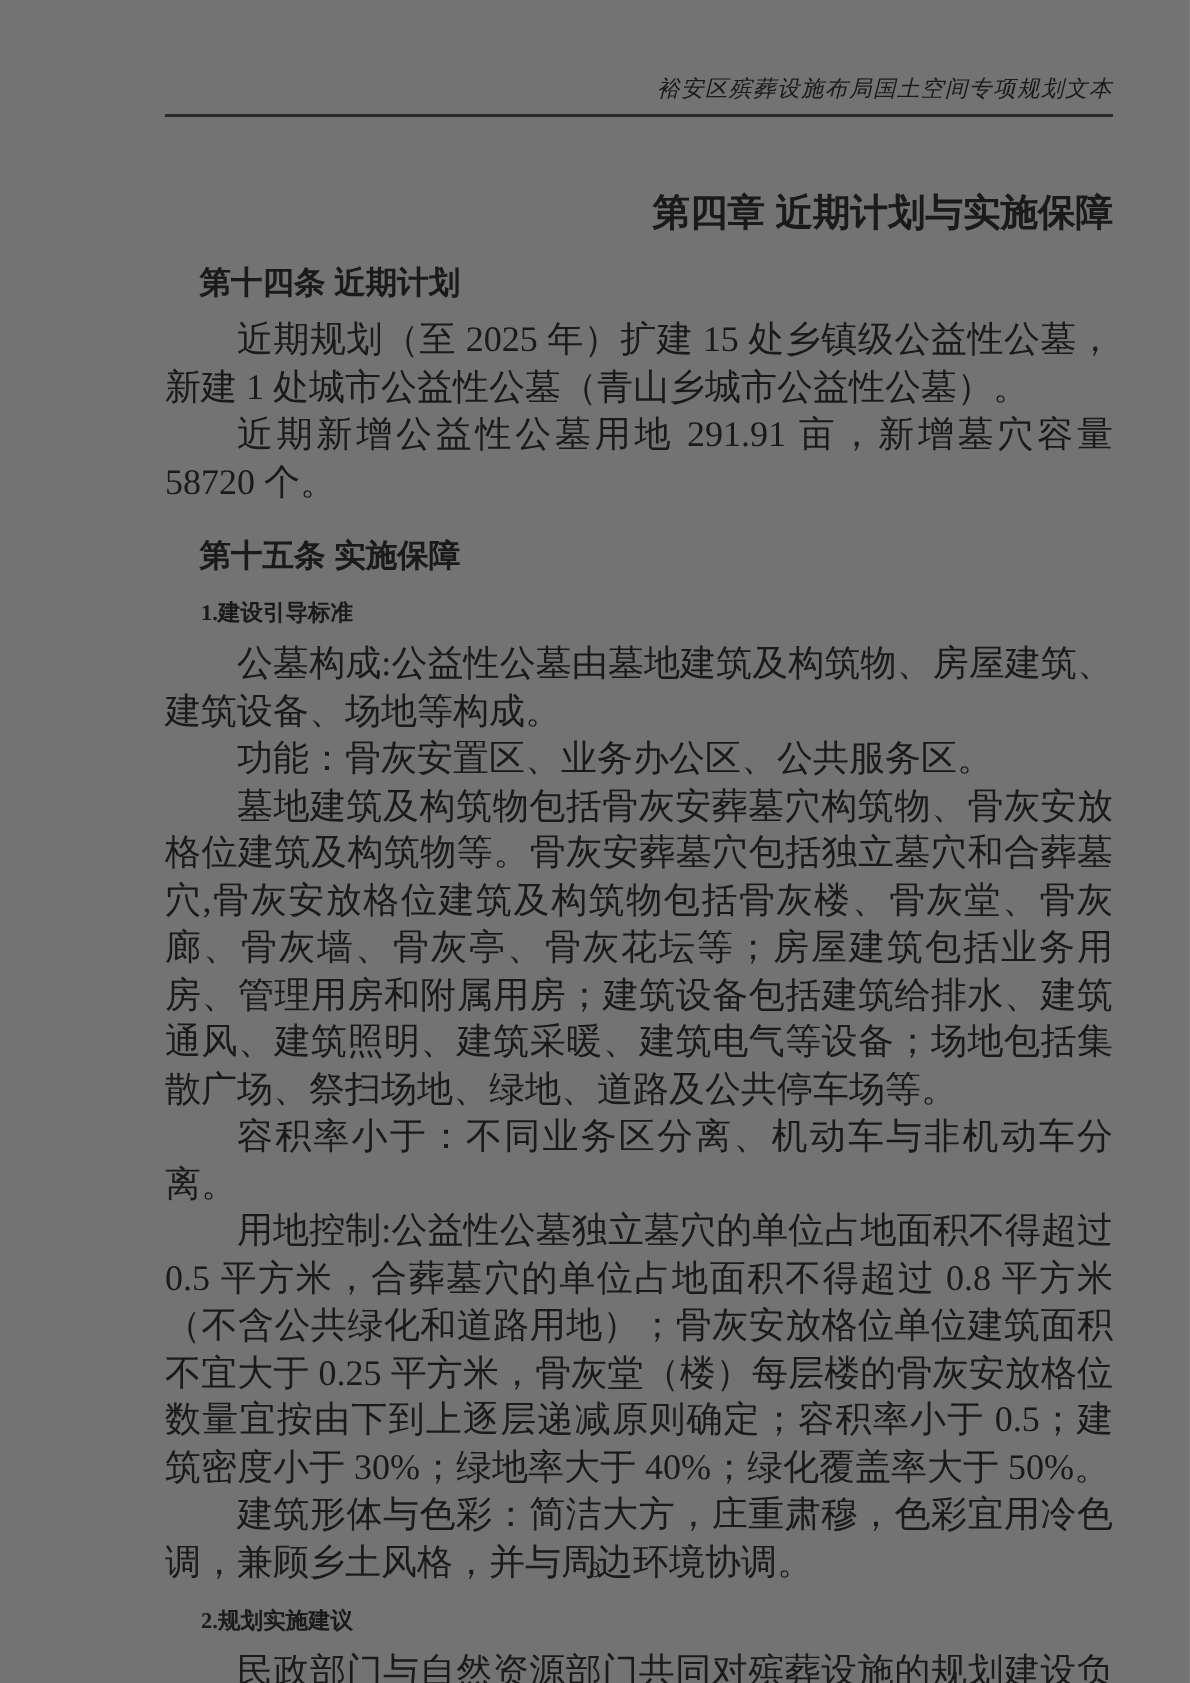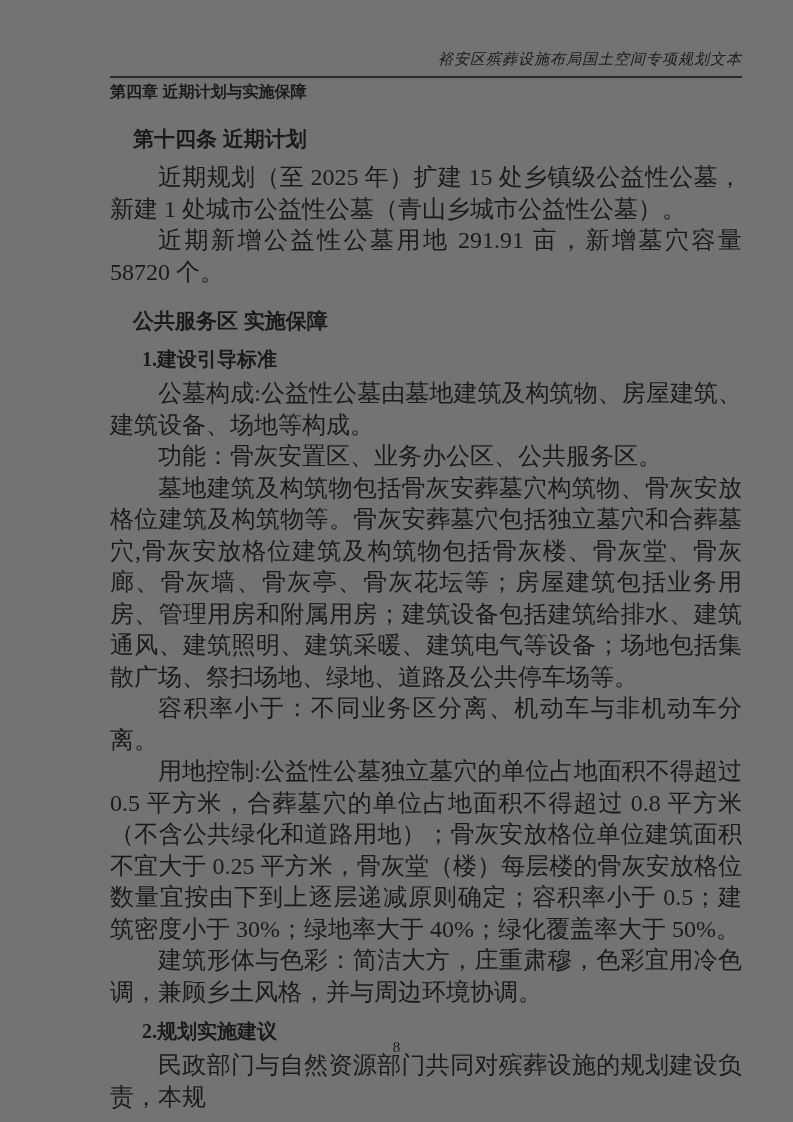--- a/index.html
+++ b/index.html
@@ -27,40 +27,41 @@
     margin-top: 50px;
     padding-bottom: 7px;
     border-bottom: 2px solid #2a2a2a;
     text-align: right;
     font-style: italic;
     font-size: 15px;
     letter-spacing: 1px;
     font-family: "Liberation Serif", "DejaVu Serif", serif;
   }
   .chapter-title {
-    text-align: left;
+    margin-top: 50px;
+    text-align: right;
     font-family: "Liberation Sans", "DejaVu Sans", sans-serif;
     font-weight: bold;
-    font-size: 16px;
+    font-size: 25px;
     line-height: 28px;
   }
   .article-heading {
     margin-top: 20px;
     margin-bottom: 10px;
     font-family: "Liberation Sans", "DejaVu Sans", sans-serif;
     font-weight: bold;
     font-size: 21px;
     line-height: 26px;
     margin-left: 23px;
   }
   .sub-heading {
     margin-top: 8px;
     margin-bottom: 4px;
     font-weight: bold;
-    font-size: 20px;
+    font-size: 15px;
     line-height: 30px;
     text-indent: 1.6em;
   }
   .para {
     margin: 0;
     font-size: 24px;
     line-height: 31.5px;
     text-align: justify;
     text-indent: 2em;
   }
@@ -85,21 +86,21 @@
     <div class="running-header">裕安区殡葬设施布局国土空间专项规划文本</div>
 
     <div class="chapter-title">第四章 近期计划与实施保障</div>
 
     <div class="article-heading">第十四条 近期计划</div>
 
     <p class="para">近期规划（至 2025 年）扩建 15 处乡镇级公益性公墓，新建 1 处城市公益性公墓（青山乡城市公益性公墓）。</p>
 
     <p class="para">近期新增公益性公墓用地 291.91 亩，新增墓穴容量 58720 个。</p>
 
-    <div class="article-heading">公共服务区 实施保障</div>
+    <div class="article-heading">第十五条 实施保障</div>
 
     <div class="sub-heading">1.建设引导标准</div>
 
     <p class="para">公墓构成:公益性公墓由墓地建筑及构筑物、房屋建筑、建筑设备、场地等构成。</p>
 
     <p class="para">功能：骨灰安置区、业务办公区、公共服务区。</p>
 
     <p class="para">墓地建筑及构筑物包括骨灰安葬墓穴构筑物、骨灰安放格位建筑及构筑物等。骨灰安葬墓穴包括独立墓穴和合葬墓穴,骨灰安放格位建筑及构筑物包括骨灰楼、骨灰堂、骨灰廊、骨灰墙、骨灰亭、骨灰花坛等；房屋建筑包括业务用房、管理用房和附属用房；建筑设备包括建筑给排水、建筑通风、建筑照明、建筑采暖、建筑电气等设备；场地包括集散广场、祭扫场地、绿地、道路及公共停车场等。</p>
 
     <p class="para">容积率小于：不同业务区分离、机动车与非机动车分离。</p>

